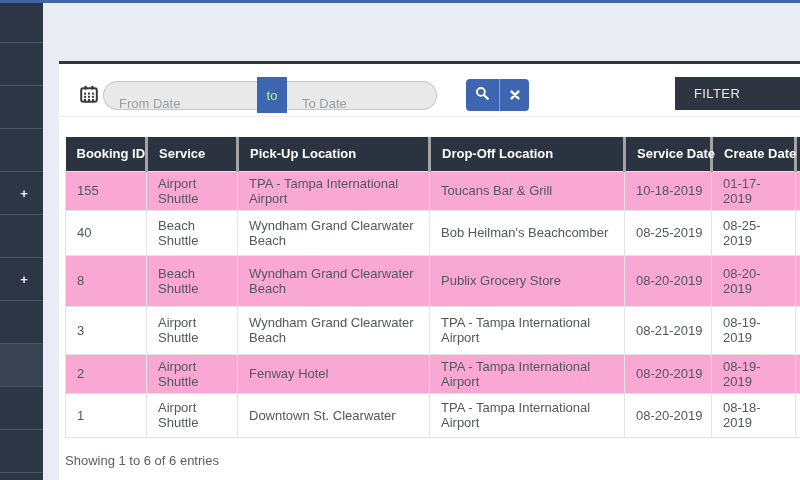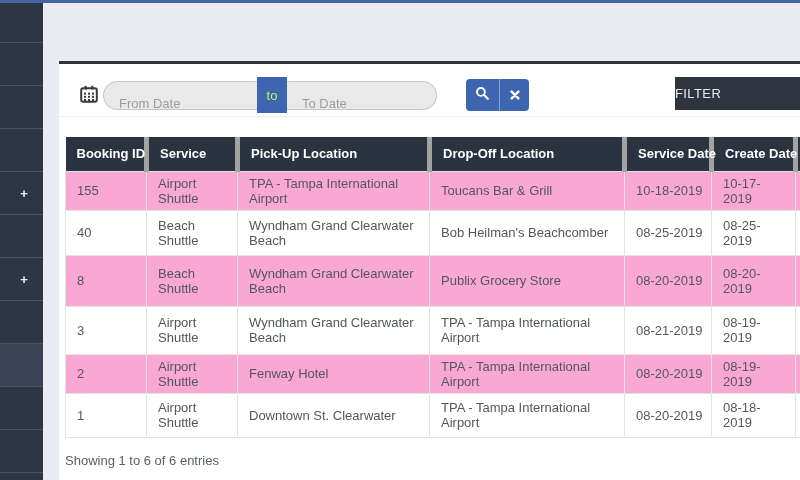--- a/index.html
+++ b/index.html
@@ -75,39 +75,39 @@
     display: flex; align-items: center; justify-content: center;
   }
   .btn-search { width: 34px; border-right: 1px solid #8ea4cd; }
   .btn-clear  { width: 29px; }
   .filter-btn {
     position: absolute; left: 616px; top: 13px;
     width: 125px; height: 33px;
     background: #2e3440; color: #e9e9ea;
     border: none; cursor: pointer;
     font-family: "Liberation Sans", sans-serif;
-    font-size: 13px; text-align: left; 
+    font-size: 13px; text-align: left; padding-left: 19px;
     letter-spacing: 0.4px;
   }
 
   
   .table-wrap { margin: 20px 0 0 6px; width: 735px; overflow: hidden; }
   table {
     border-collapse: collapse; table-layout: fixed;
     width: 900px; font-size: 13px; color: #53575c;
   }
   col.c0 { width: 81px; }  col.c1 { width: 91px; }
   col.c2 { width: 192px; } col.c3 { width: 195px; }
   col.c4 { width: 87px; }  col.c5 { width: 84px; }
   col.c6 { width: 170px; }
   thead th {
     background: #2b3240; color: #ffffff;
     font-weight: bold; font-size: 13px; text-align: left;
     height: 34px; padding: 0 4px 0 11px;
-    border-right: 5px solid #a3a3a3;
+    border-right: 3px solid #a3a3a3;
     white-space: nowrap; cursor: pointer;
   }
   thead th:last-child { border-right: none; }
   tbody td {
     border: 1px solid #e3e3e3;
     padding: 4px 8px 4px 11px;
     vertical-align: middle;
     background-clip: padding-box;
   }
   tbody tr.striped td { background-color: #f9a8d4; }
@@ -216,21 +216,21 @@
           <th></th>
         </tr>
       </thead>
       <tbody>
         <tr class="r0 striped">
           <td>155</td>
           <td>Airport Shuttle</td>
           <td>TPA - Tampa International Airport</td>
           <td>Toucans Bar &amp; Grill</td>
           <td>10-18-2019</td>
-          <td>10-17-2019</td>
+          <td>01-17-2019</td>
           <td></td>
         </tr>
         <tr class="r1">
           <td>40</td>
           <td>Beach Shuttle</td>
           <td>Wyndham Grand Clearwater Beach</td>
           <td>Bob Heilman's Beachcomber</td>
           <td>08-25-2019</td>
           <td>08-25-2019</td>
           <td></td>

